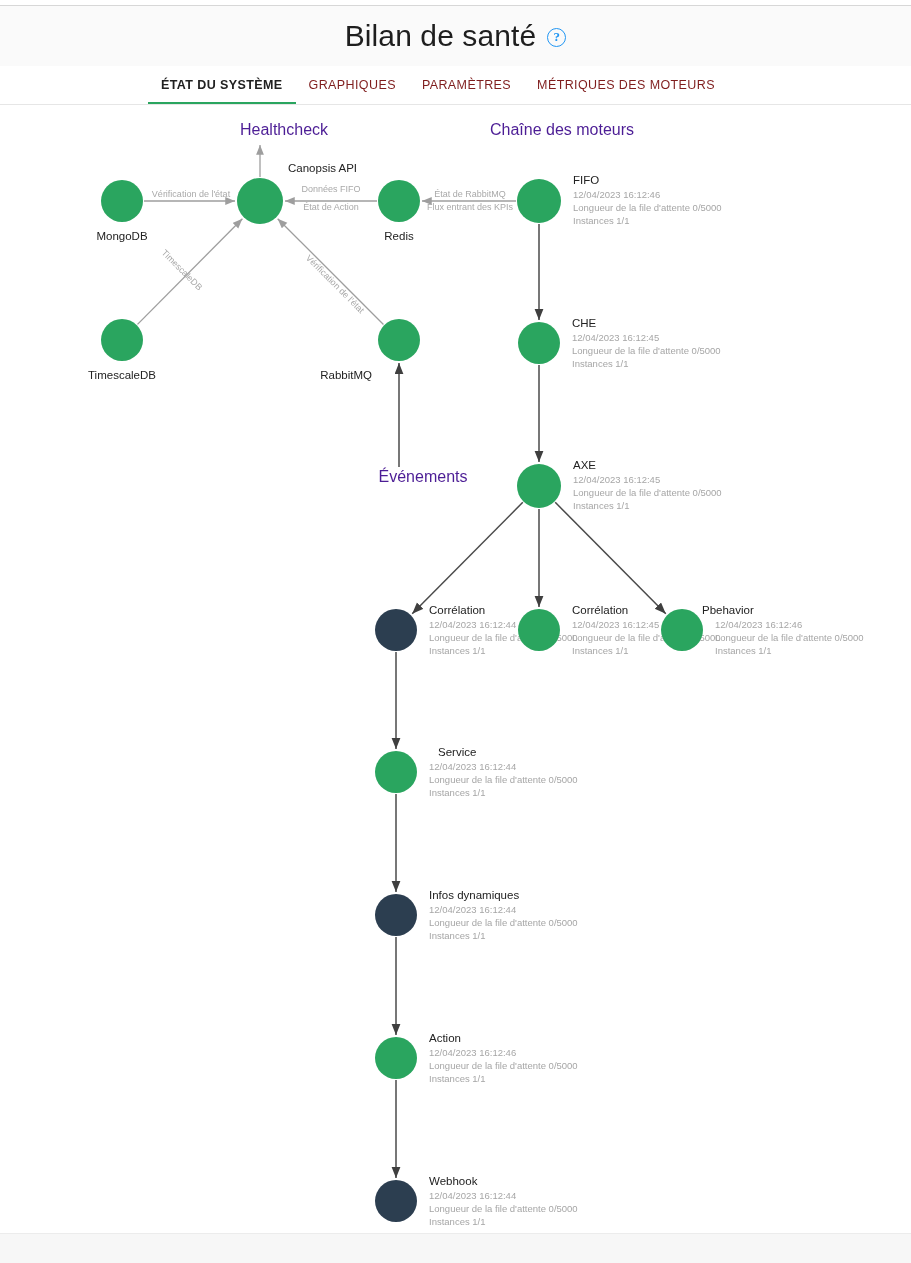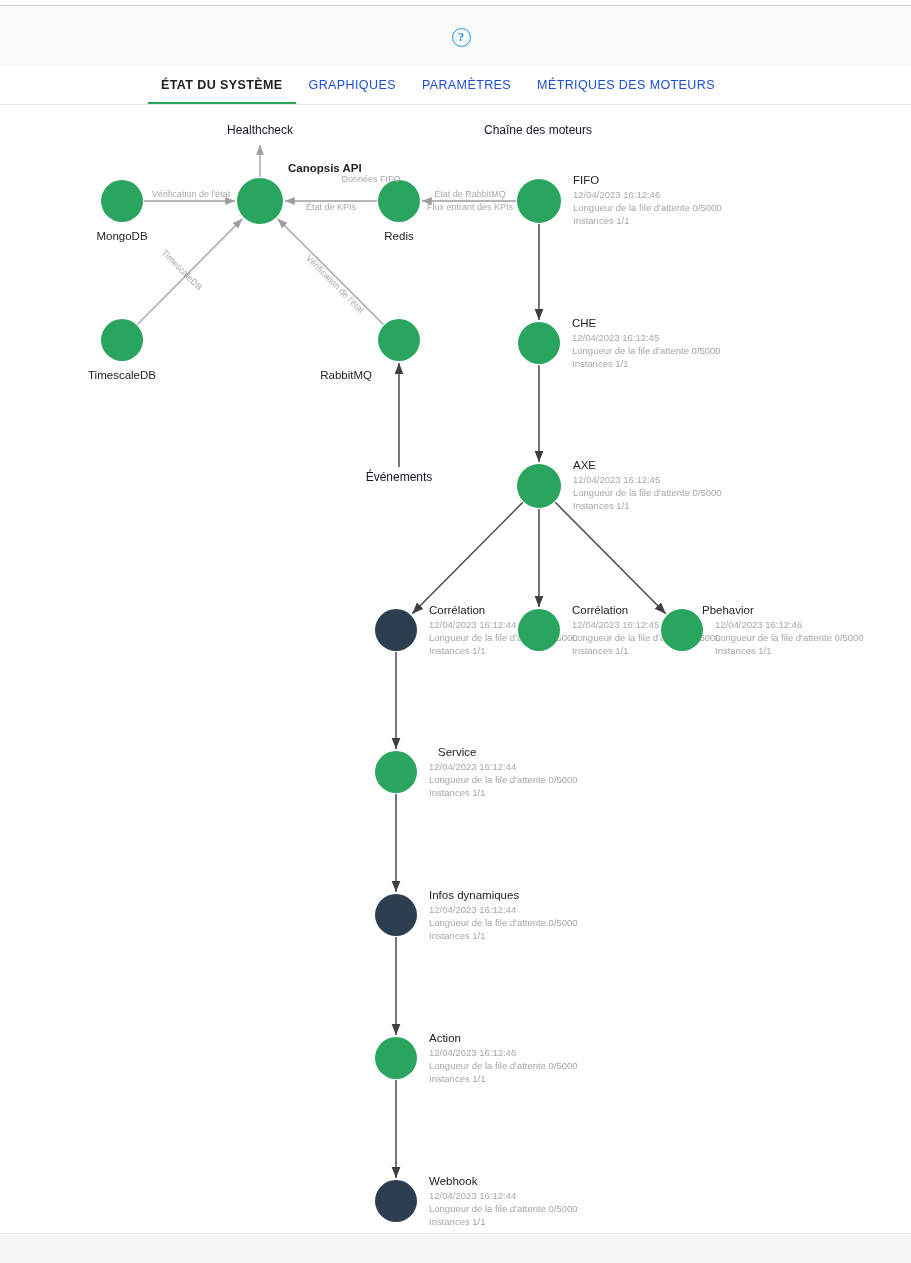--- a/index.html
+++ b/index.html
@@ -65,21 +65,21 @@
     display: flex;
     align-items: stretch;
     padding-left: 148px;
   }
   .tab {
     position: relative;
     display: flex; align-items: center;
     padding: 0 13px;
     font-size: 12.5px;
     letter-spacing: .4px;
-    color: #1d4ed8;
+    color: #7f1d1d;
     cursor: pointer;
     white-space: nowrap;
   }
   .tab.active { color: #212121; font-weight: 700; }
   .tab.active::after {
     content: "";
     position: absolute;
     left: 0; right: 0; bottom: 0;
     height: 2.5px;
     background: #2aa55f;
@@ -90,23 +90,24 @@
     position: absolute;
     left: 0; top: 105px;
     width: 911px; height: 1128px;
     background: #ffffff;
   }
   .graph svg { position: absolute; left: 0; top: 0; }
 
   
   .section-caption {
     position: absolute;
-    font-size: 12px;
-    color: #0f172a;
-    white-space: nowrap;
+    font-size: 16px;
+    color: #4c1d95;
+    white-space: nowrap;
+    margin-left: 24px;
   }
 
   
   .node {
     position: absolute;
     width: 0; height: 0;
   }
   .node .dot {
     position: absolute;
     border-radius: 50%;
@@ -140,20 +141,21 @@
   }
 </style>
 </head>
 <body>
 
 <div id="page">
 
   <div class="topstrip"></div>
 
   <div class="header">
+    <span class="header-title">Bilan de santé</span>
     <span class="help-icon">?</span>
   </div>
 
   <div class="tabbar">
     <div class="tab active">
       <span>ÉTAT DU SYSTÈME</span>
     </div>
     <div class="tab">
       <span>GRAPHIQUES</span>
     </div>
@@ -194,21 +196,21 @@
           <line x1="399" y1="362" x2="399" y2="258" stroke="#4a4a4a" stroke-width="1.5" marker-end="url(#arrowDark)"></line>
         </g>
     </svg>
     <div id="nodes-layer">
         <div class="node" style="left: 122px; top: 96px;">
           <div class="dot" style="width: 42px; height: 42px; left: -21px; top: -21px; background: rgb(42, 165, 95);"></div>
           <div class="node-label" style="left: 0px; top: 29px; transform: translate(-50%, 0px);">MongoDB</div>
         </div>
         <div class="node" style="left: 260px; top: 96px;">
           <div class="dot" style="width: 46px; height: 46px; left: -23px; top: -23px; background: rgb(42, 165, 95);"></div>
-          <div class="node-label" style="left: 28px; top: -39px; font-weight: bold;">Canopsis API</div>
+          <div class="node-label" style="left: 28px; top: -39px;">Canopsis API</div>
         </div>
         <div class="node" style="left: 399px; top: 96px;">
           <div class="dot" style="width: 42px; height: 42px; left: -21px; top: -21px; background: rgb(42, 165, 95);"></div>
           <div class="node-label" style="left: 0px; top: 29px; transform: translate(-50%, 0px);">Redis</div>
         </div>
         <div class="node" style="left: 122px; top: 235px;">
           <div class="dot" style="width: 42px; height: 42px; left: -21px; top: -21px; background: rgb(42, 165, 95);"></div>
           <div class="node-label" style="left: 0px; top: 29px; transform: translate(-50%, 0px);">TimescaleDB</div>
         </div>
         <div class="node" style="left: 399px; top: 235px;">
@@ -306,22 +308,22 @@
           </div>
         </div>
       </div>
     <div id="captions-layer">
         <div class="section-caption" style="left: 260px; top: 25px; transform: translate(-50%, -50%);">Healthcheck</div>
         <div class="section-caption" style="left: 538px; top: 25px; transform: translate(-50%, -50%);">Chaîne des moteurs</div>
         <div class="section-caption" style="left: 399px; top: 372px; transform: translate(-50%, -50%);">Événements</div>
       </div>
     <div id="edgelabels-layer">
         <div class="edge-label" style="left: 191px; top: 89px; transform: translate(-50%, -50%);">Vérification de l'état</div>
-        <div class="edge-label" style="left: 331px; top: 74px; transform: translate(-50%, -50%); margin-left: 40px;">Données FIFO</div>
-        <div class="edge-label" style="left: 331px; top: 102px; transform: translate(-50%, -50%);">État de KPIs</div>
+        <div class="edge-label" style="left: 331px; top: 84px; transform: translate(-50%, -50%);">Données FIFO</div>
+        <div class="edge-label" style="left: 331px; top: 102px; transform: translate(-50%, -50%);">État de Action</div>
         <div class="edge-label" style="left: 470px; top: 89px; transform: translate(-50%, -50%);">État de RabbitMQ</div>
         <div class="edge-label" style="left: 470px; top: 102px; transform: translate(-50%, -50%);">Flux entrant des KPIs</div>
         <div class="edge-label" style="left: 182px; top: 165px; transform: translate(-50%, -50%) rotate(45deg);">TimescaleDB</div>
         <div class="edge-label" style="left: 335px; top: 179px; transform: translate(-50%, -50%) rotate(45deg);">Vérification de l'état</div>
       </div>
   </div>
 
   <div class="footer-band"></div>
 </div>
 

